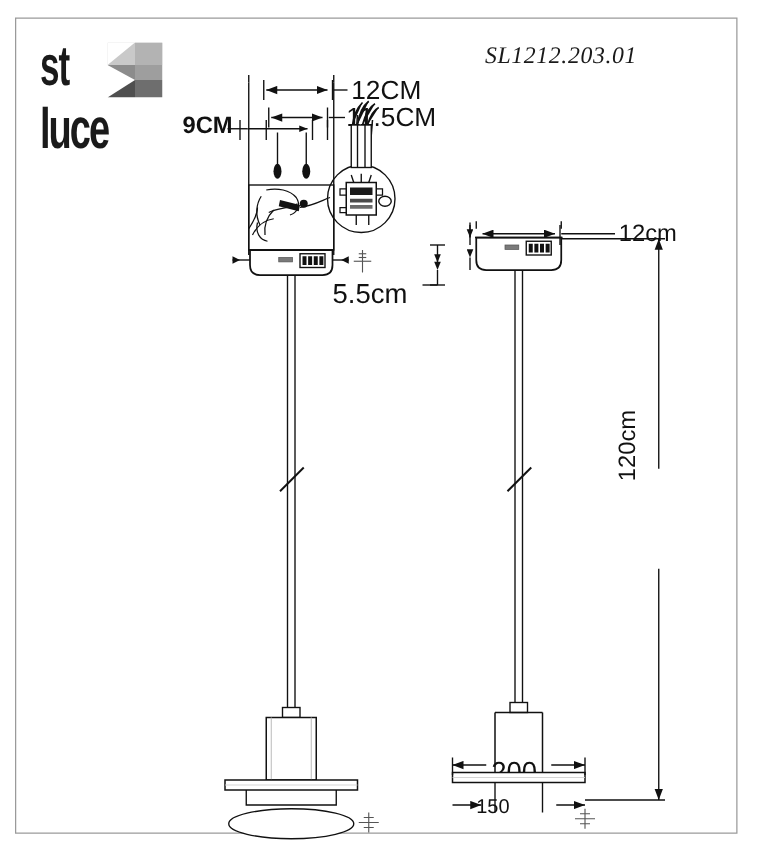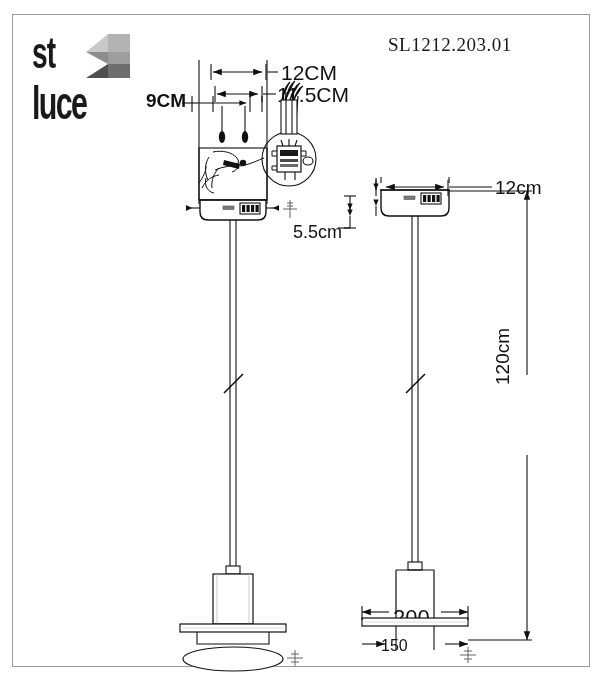--- a/index.html
+++ b/index.html
@@ -80,33 +80,34 @@
   
   #part-number {
     position: absolute;
     left: 388px;
     top: 34px;
     font-family: "Liberation Serif", serif;
     font-size: 19px;
     color: #1a1a1a;
     letter-spacing: 0.5px;
     white-space: nowrap;
+    font-style: italic;
   }
 
   
   .dim {
     position: absolute;
     font-family: "Liberation Sans", sans-serif;
     color: #111111;
     white-space: nowrap;
   }
   .dim-12cm-top   { left: 281px; top: 61px;  font-size: 21px; }
   .dim-115cm      { left: 277px; top: 83px;  font-size: 21px; }
   .dim-9cm        { left: 146px; top: 90px;  font-size: 19px; font-weight: bold; }
-  .dim-55cm       { left: 293px; top: 222px; font-size: 18px; }
+  .dim-55cm       { left: 266px; top: 222px; font-size: 22px; }
   .dim-12cm-right { left: 495px; top: 177px; font-size: 19px; }
   .dim-120cm {
     left: 492px;
     top: 385px;
     font-size: 19px;
     transform: rotate(-90deg);
     transform-origin: left top;
   }
   .dim-200 { left: 393px; top: 605px; font-size: 22px; }
   .dim-150 { left: 381px; top: 637px; font-size: 16px; }

